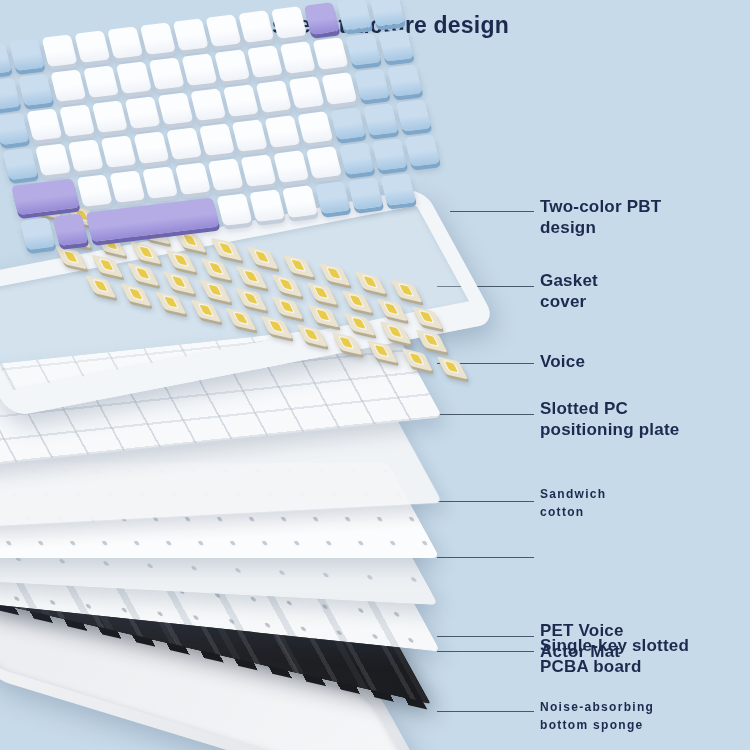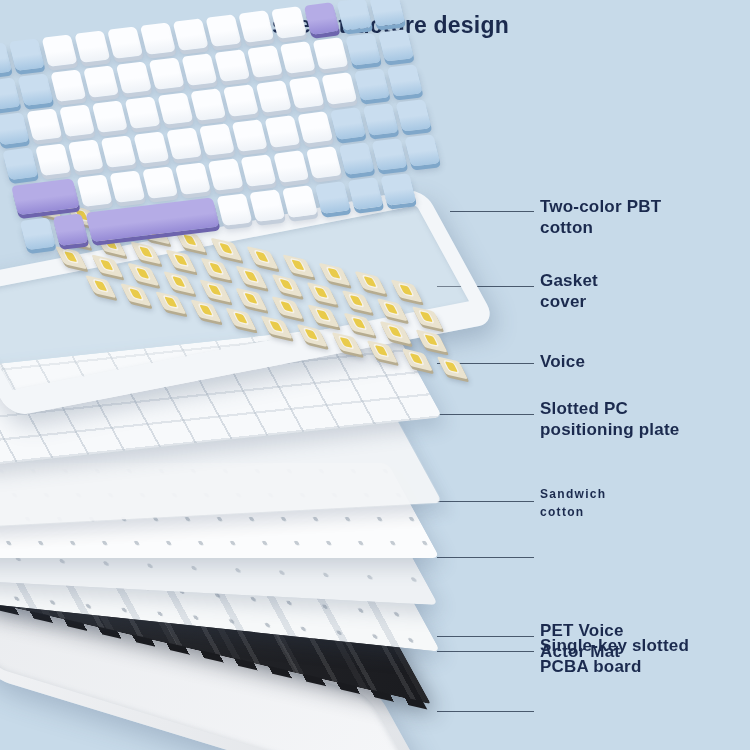--- a/index.html
+++ b/index.html
@@ -260,29 +260,30 @@
           <div class="kc kc-w" style="width: 29px;"></div>
           <div class="kc kc-b" style="width: 29px;"></div>
           <div class="kc kc-b" style="width: 29px;"></div>
           <div class="kc kc-b" style="width: 29px;"></div>
         </div>
       </div>
   </div>
 
   <div>
     <div class="label large l0"><span class="pointer-line"></span><span class="label-text">Two-color PBT
-cotton</span></div>
+design</span></div>
     <div class="label large l1"><span class="pointer-line"></span><span class="label-text">Gasket
 cover</span></div>
     <div class="label large l2"><span class="pointer-line"></span><span class="label-text">Voice</span></div>
     <div class="label large l3"><span class="pointer-line"></span><span class="label-text">Slotted PC
 positioning plate</span></div>
     <div class="label small l4"><span class="pointer-line"></span><span class="label-text">Sandwich
 cotton</span></div>
     <div class="label large l5"><span class="pointer-line"></span></div>
     <div class="label large l6"><span class="pointer-line"></span><span class="label-text">PET Voice
 Actor Mat</span></div>
     <div class="label large l7"><span class="pointer-line"></span><span class="label-text">Single-key slotted
 PCBA board</span></div>
-    <div class="label small l8"><span class="pointer-line"></span></div>
+    <div class="label small l8"><span class="pointer-line"></span><span class="label-text">Noise-absorbing
+bottom sponge</span></div>
   </div>
 
 </div>
 
 </body></html>

